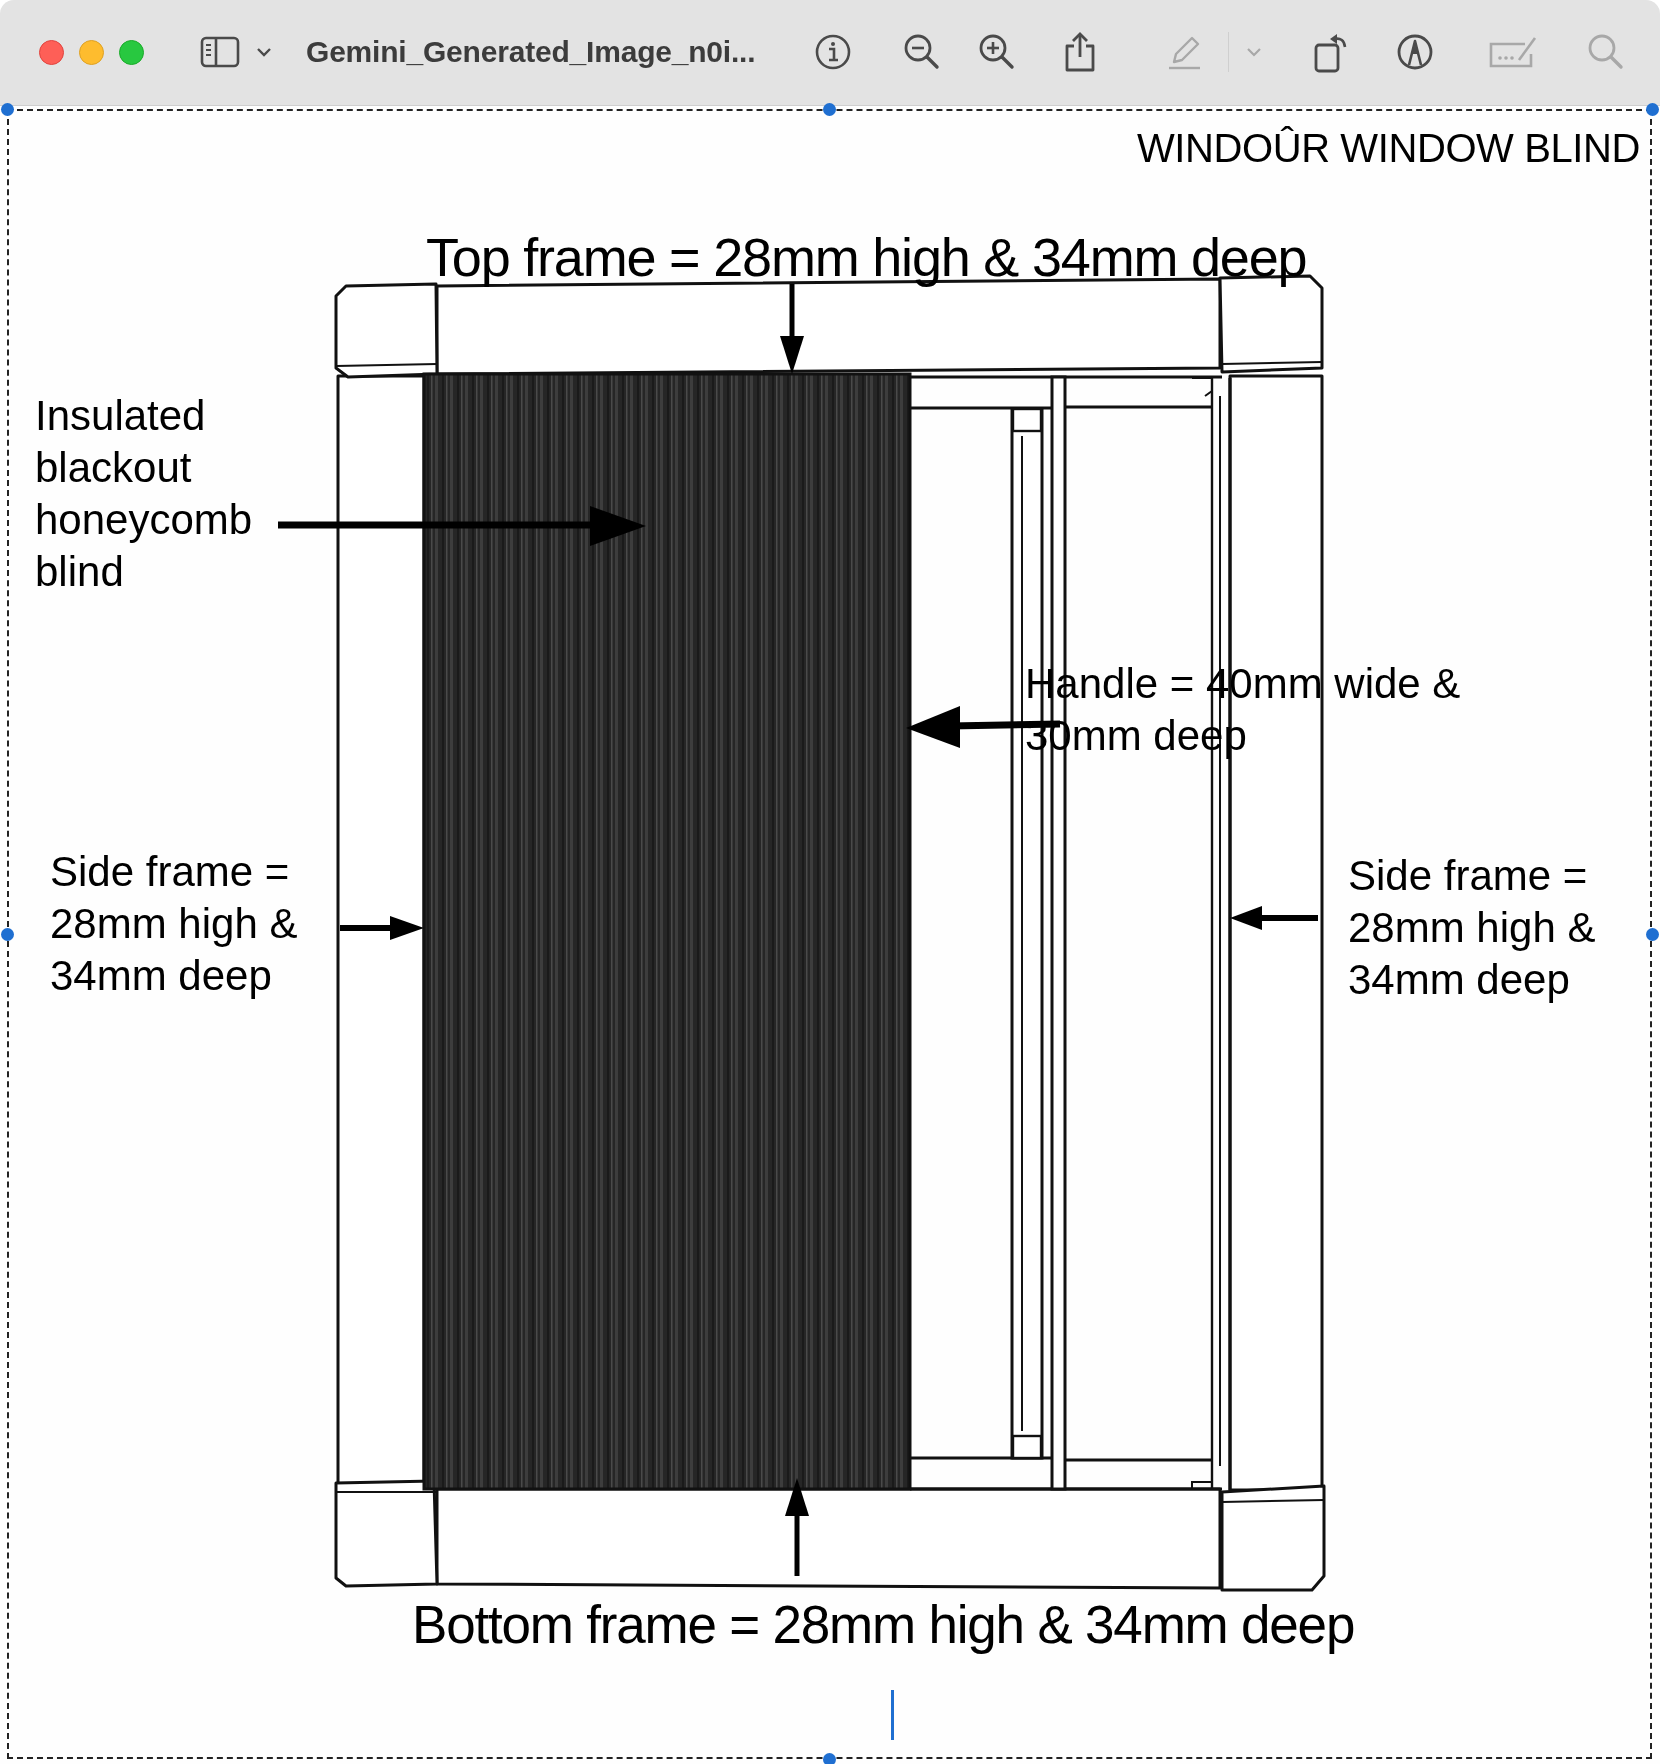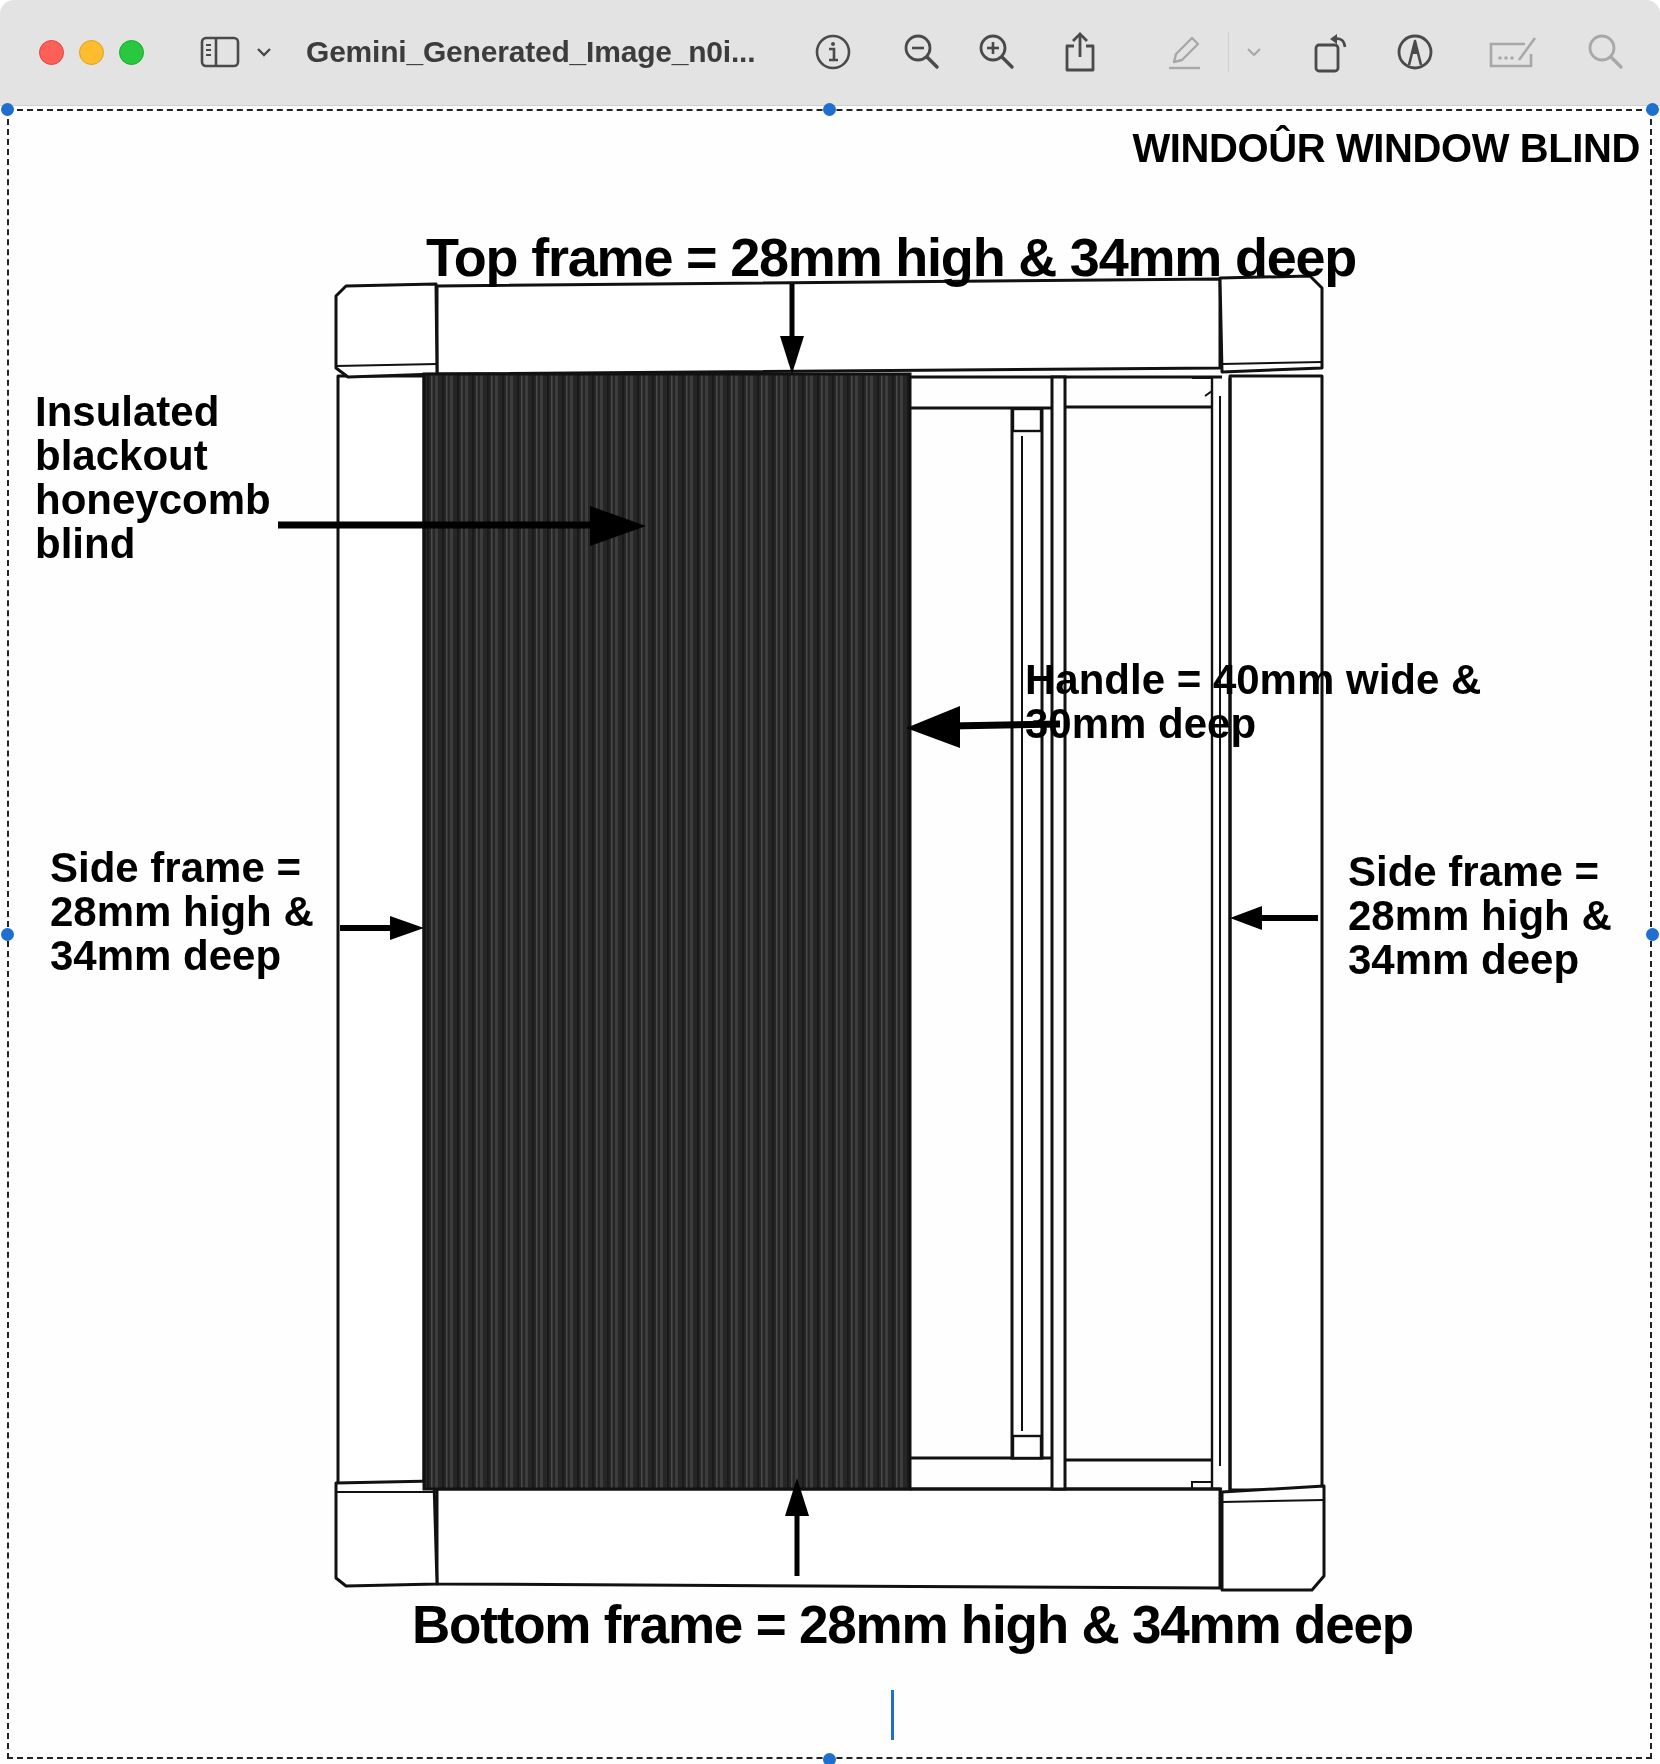--- a/index.html
+++ b/index.html
@@ -14,31 +14,31 @@
     .traffic.close { left: 39px; background: #fe5f57; border: 1px solid #e0443e; }
     .traffic.min { left: 79px; background: #febc2e; border: 1px solid #dea123; }
     .traffic.max { left: 119px; background: #28c840; border: 1px solid #1aab29; }
 
     .tb-icon { position: absolute; top: 30px; width: 44px; height: 44px; display: flex; align-items: center; justify-content: center; cursor: default; }
     .tb-icon svg { display: block; }
     .doc-title { position: absolute; left: 306px; top: 32px; height: 40px; line-height: 40px; font-size: 30px; font-weight: bold; color: #3c3c3c; letter-spacing: -0.2px; white-space: nowrap; }
     .tb-sep { position: absolute; left: 1228px; top: 32px; width: 1px; height: 40px; background: #cfcfcf; }
 
     
-    .canvas { position: absolute; left: 0; top: 106px; width: 1660px; height: 1658px; background: #fefefe; font-weight: bold; }
+    .canvas { position: absolute; left: 0; top: 106px; width: 1660px; height: 1658px; background: #fefefe; }
     .selection { position: absolute; left: 7px; top: 3px; width: 1645px; height: 1650px; border: 2px dashed #222; }
     .handle { position: absolute; width: 13px; height: 13px; border-radius: 50%; background: #1f6fd1; }
 
     .diagram { position: absolute; left: 0; top: 0; width: 1660px; height: 1658px; }
 
     .label { position: absolute; color: #000; font-family: "Liberation Sans", sans-serif; white-space: nowrap; }
     .title-label { right: 20px; top: 20px; font-size: 40px; letter-spacing: -0.4px; }
     .top-label { left: 426px; top: 120px; font-size: 54px; letter-spacing: -1.2px; }
     .bottom-label { left: 412px; top: 1488px; font-size: 53px; letter-spacing: -1.2px; }
-    .ml { font-size: 42px; line-height: 44px; white-space: pre-line; }
+    .ml { font-size: 42px; line-height: 52px; white-space: pre-line; }
     .blind-label { left: 35px; top: 284px; }
     .handle-label { left: 1025px; top: 552px; }
     .side-left-label { left: 50px; top: 740px; }
     .side-right-label { left: 1348px; top: 744px; }
 
     .cursor-line { position: absolute; left: 891px; top: 1584px; width: 3px; height: 50px; background: #1f6fd1; }
   </style>
 </head>
 <body>
 

